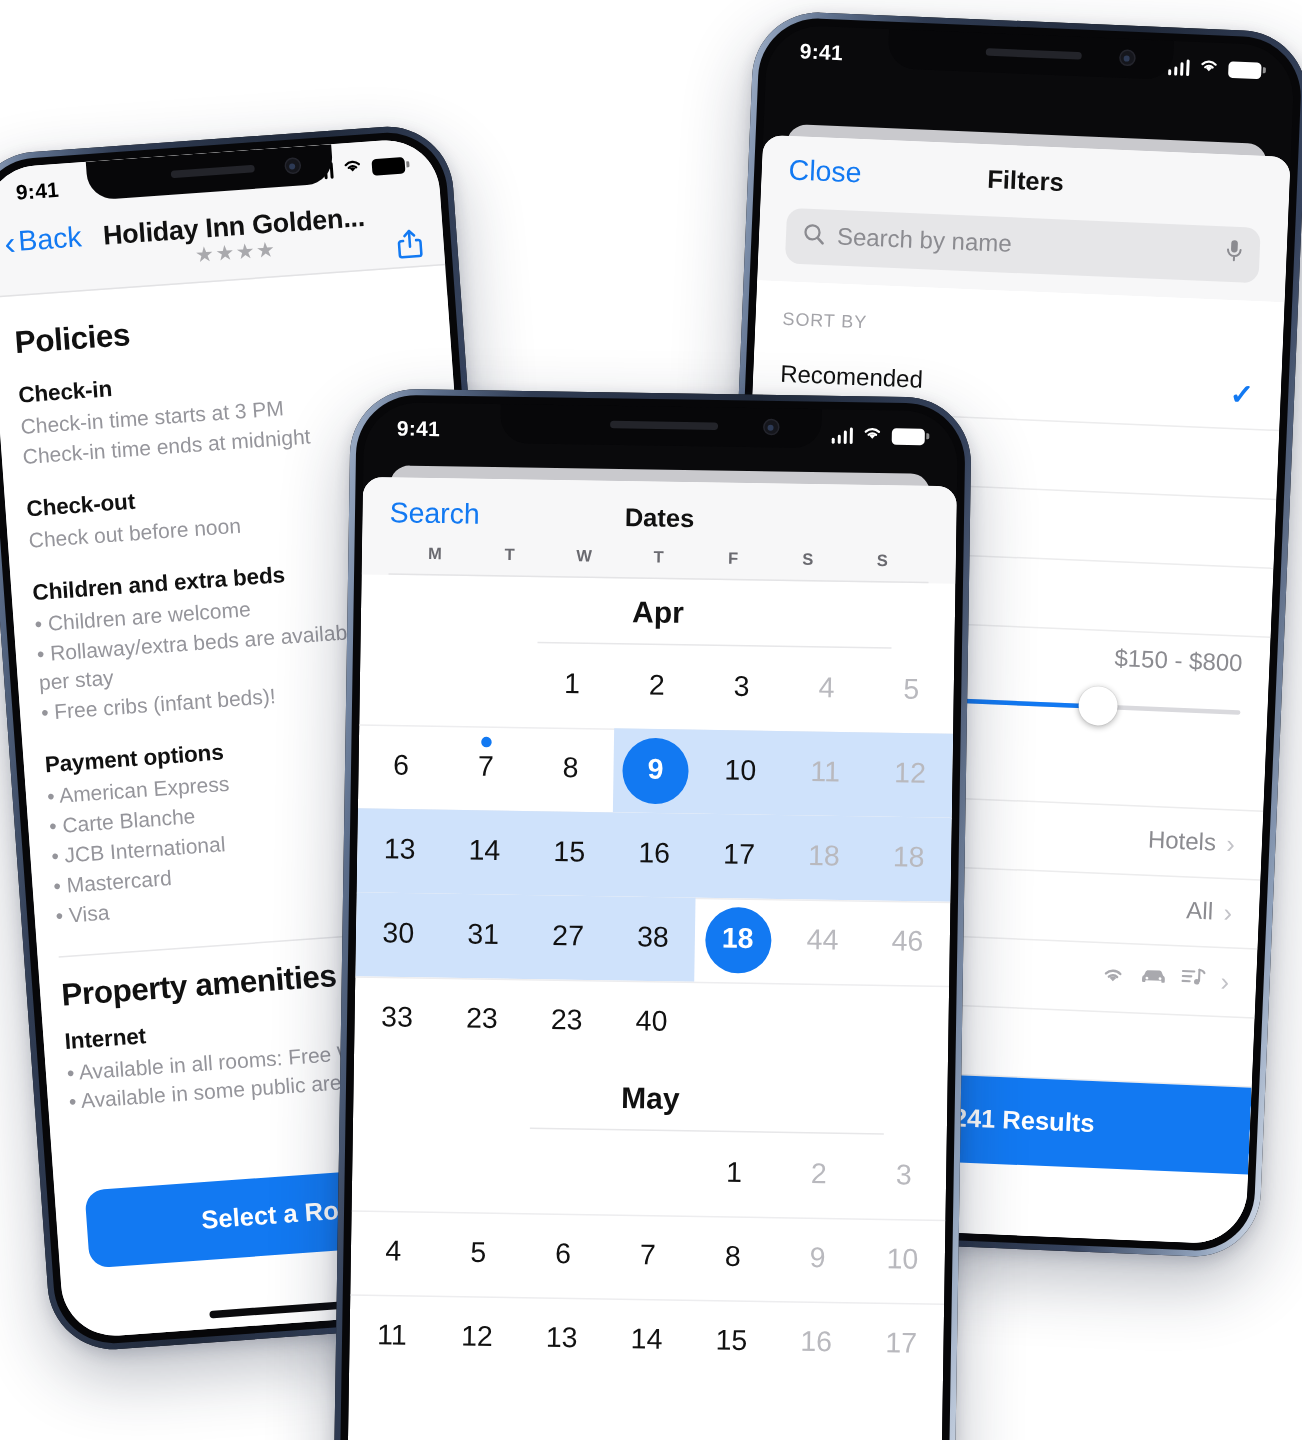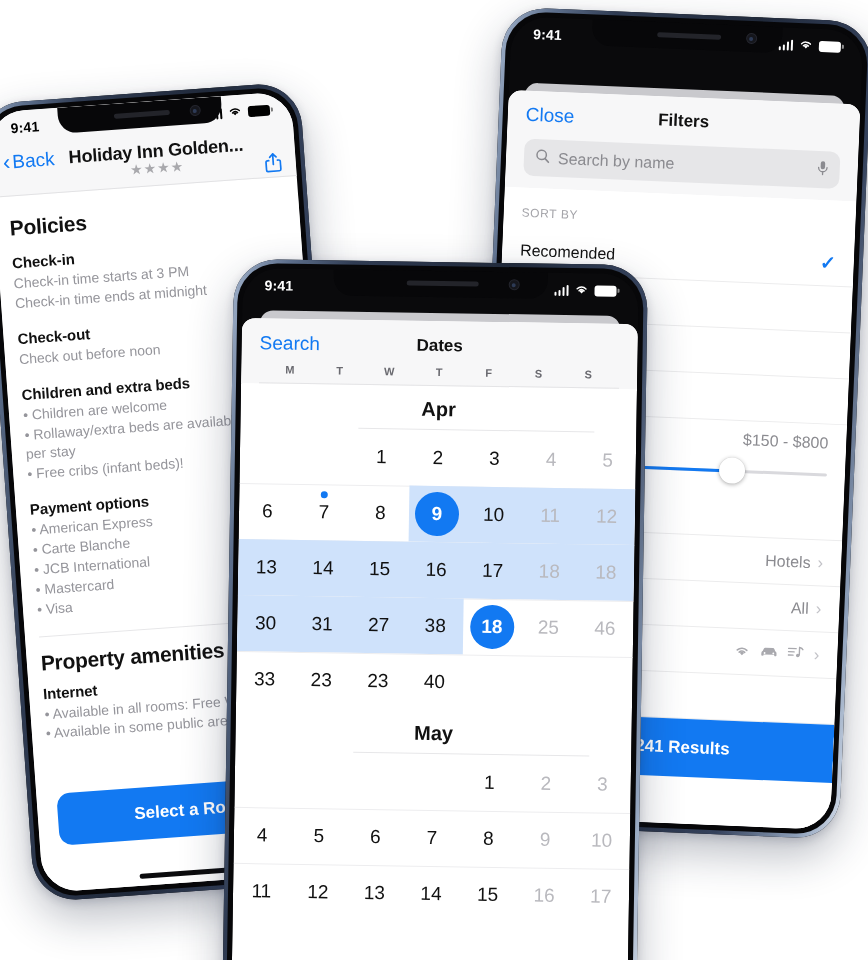--- a/index.html
+++ b/index.html
@@ -536,21 +536,21 @@
               <div class="day ">
                 <span>27</span>
               </div>
               <div class="day ">
                 <span>38</span>
               </div>
               <div class="day sel">
                 <span>18</span>
               </div>
               <div class="day dim">
-                <span>25</span>
+                <span>44</span>
               </div>
               <div class="day dim">
                 <span>46</span>
               </div>
             </div>
             <div class="week sep">
               <div class="day ">
                 <span>33</span>
               </div>
               <div class="day ">

